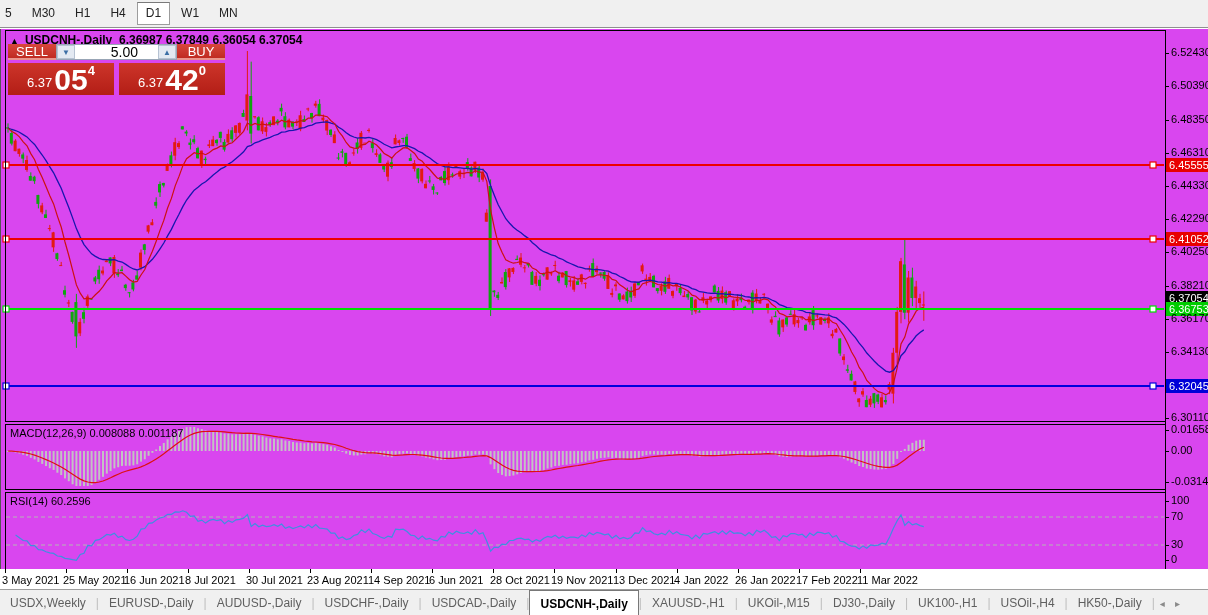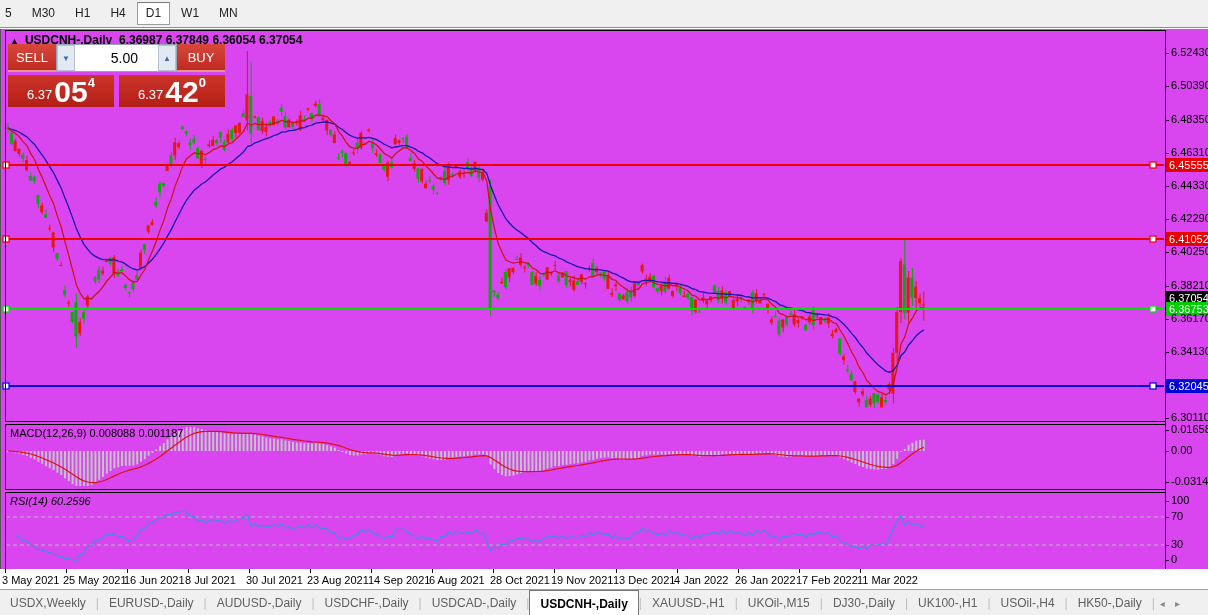--- a/index.html
+++ b/index.html
@@ -26,21 +26,21 @@
   
   .indlabel{position:absolute;font-size:11px;color:#000;white-space:nowrap;}
   
   .pricelabel,.datelabel,.macdlabel,.rsilabel{position:absolute;font-size:11px;color:#000;white-space:nowrap;}
   .ticks{position:absolute;background:#000;}
   
   .badge{position:absolute;left:1166px;height:14px;line-height:14px;padding:0 3px;font-size:11px;
          color:#fff;white-space:nowrap;}
   
   #tradepanel{position:absolute;left:8px;top:15px;width:217px;}
-  #tprow1{display:flex;height:28px;}
+  #tprow1{display:flex;height:16px;}
   .tpbtn{width:48px;background:linear-gradient(#d8473c,#c02b21);color:#fff;font-size:13px;
          display:flex;align-items:center;justify-content:center;border-bottom:2px solid #e9958d;}
   #stepper{flex:1;display:flex;background:#fff;border:1px solid #98a5b5;box-sizing:border-box;}
   .stepbtn{width:18px;background:#e3e9f2;color:#3b6ea5;font-size:8px;display:flex;align-items:center;
            justify-content:center;border:1px solid #b6c2d2;box-sizing:border-box;}
   #volval{flex:1;font-size:14px;color:#000;display:flex;align-items:center;justify-content:flex-end;
           padding-right:20px;}
   #tprow2{display:flex;margin-top:3px;height:32px;gap:5px;}
   .pricebox{flex:1;background:linear-gradient(#cd352a,#b31e16);color:#fff;display:flex;
             align-items:flex-end;justify-content:center;padding-bottom:2px;}
@@ -870,21 +870,21 @@
         </div>
         <div class="pricebox">
           <span class="pb-small">6.37</span>
           <span class="pb-big">42</span>
           <span class="pb-sup">0</span>
         </div>
       </div>
     </div>
 
     <div class="indlabel" style="left:10px;top:398px;">MACD(12,26,9) 0.008088 0.001187</div>
-    <div class="indlabel" style="left:10px;top:466px;font-style:italic;">RSI(14) 60.2596</div>
+    <div class="indlabel" style="left:10px;top:466px;">RSI(14) 60.2596</div>
 
     <div id="pricelabels"></div>
     <div id="badges">
         <div class="badge" style="top: 129px; background: rgb(232, 0, 0); color: rgb(255, 255, 255);">6.45555</div>
         <div class="badge" style="top: 203px; background: rgb(232, 0, 0); color: rgb(255, 255, 255);">6.41052</div>
         <div class="badge" style="top: 262px; background: rgb(0, 0, 0); color: rgb(255, 255, 255);">6.37054</div>
         <div class="badge" style="top: 273px; background: rgb(0, 204, 0); color: rgb(255, 255, 255);">6.36753</div>
         <div class="badge" style="top: 350px; background: rgb(0, 0, 216); color: rgb(255, 255, 255);">6.32045</div>
       </div>
     <div id="dateaxis">
@@ -895,21 +895,21 @@
         <div class="datelabel" style="left: 124px; top: 5px;">16 Jun 2021</div>
         <div class="ticks" style="left: 127px; top: 0px; width: 1px; height: 4px;"></div>
         <div class="datelabel" style="left: 185px; top: 5px;">8 Jul 2021</div>
         <div class="ticks" style="left: 188px; top: 0px; width: 1px; height: 4px;"></div>
         <div class="datelabel" style="left: 246px; top: 5px;">30 Jul 2021</div>
         <div class="ticks" style="left: 249px; top: 0px; width: 1px; height: 4px;"></div>
         <div class="datelabel" style="left: 307px; top: 5px;">23 Aug 2021</div>
         <div class="ticks" style="left: 310px; top: 0px; width: 1px; height: 4px;"></div>
         <div class="datelabel" style="left: 368px; top: 5px;">14 Sep 2021</div>
         <div class="ticks" style="left: 371px; top: 0px; width: 1px; height: 4px;"></div>
-        <div class="datelabel" style="left: 429px; top: 5px;">6 Aug 2021</div>
+        <div class="datelabel" style="left: 429px; top: 5px;">6 Jun 2021</div>
         <div class="ticks" style="left: 432px; top: 0px; width: 1px; height: 4px;"></div>
         <div class="datelabel" style="left: 490px; top: 5px;">28 Oct 2021</div>
         <div class="ticks" style="left: 493px; top: 0px; width: 1px; height: 4px;"></div>
         <div class="datelabel" style="left: 551px; top: 5px;">19 Nov 2021</div>
         <div class="ticks" style="left: 554px; top: 0px; width: 1px; height: 4px;"></div>
         <div class="datelabel" style="left: 613px; top: 5px;">13 Dec 2021</div>
         <div class="ticks" style="left: 616px; top: 0px; width: 1px; height: 4px;"></div>
         <div class="datelabel" style="left: 674px; top: 5px;">4 Jan 2022</div>
         <div class="ticks" style="left: 677px; top: 0px; width: 1px; height: 4px;"></div>
         <div class="datelabel" style="left: 735px; top: 5px;">26 Jan 2022</div>

